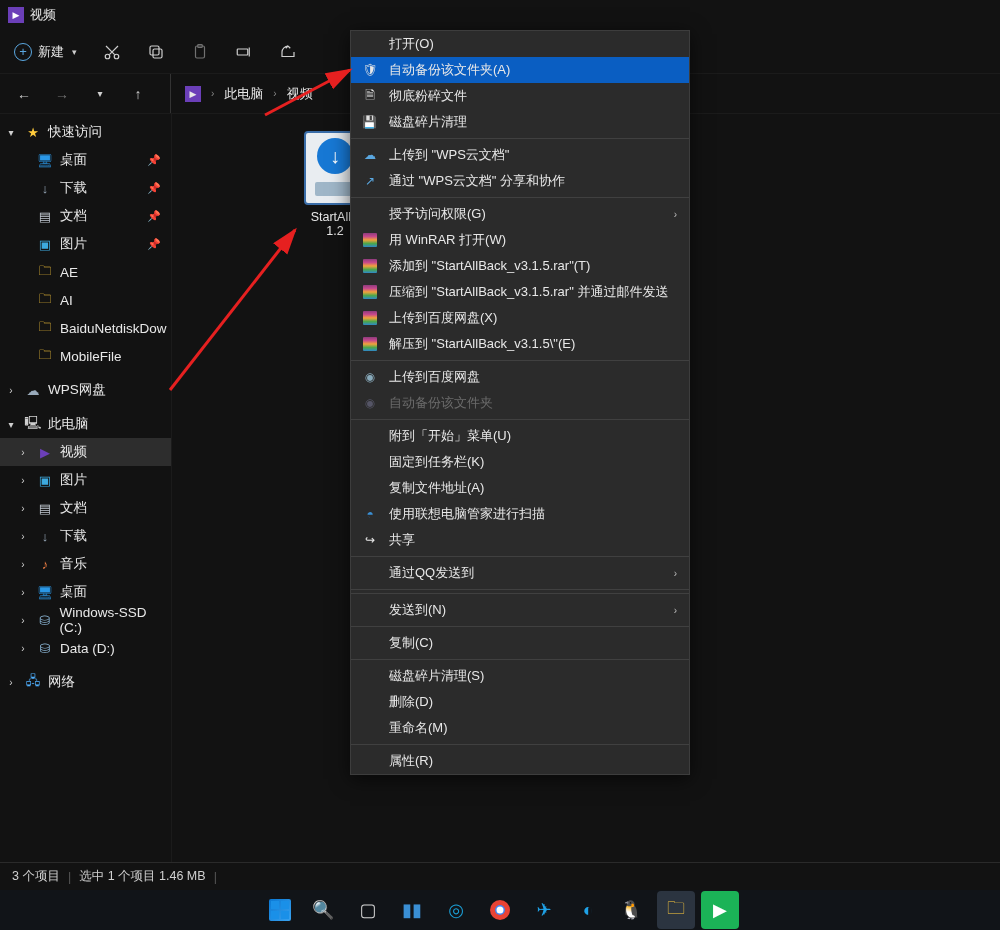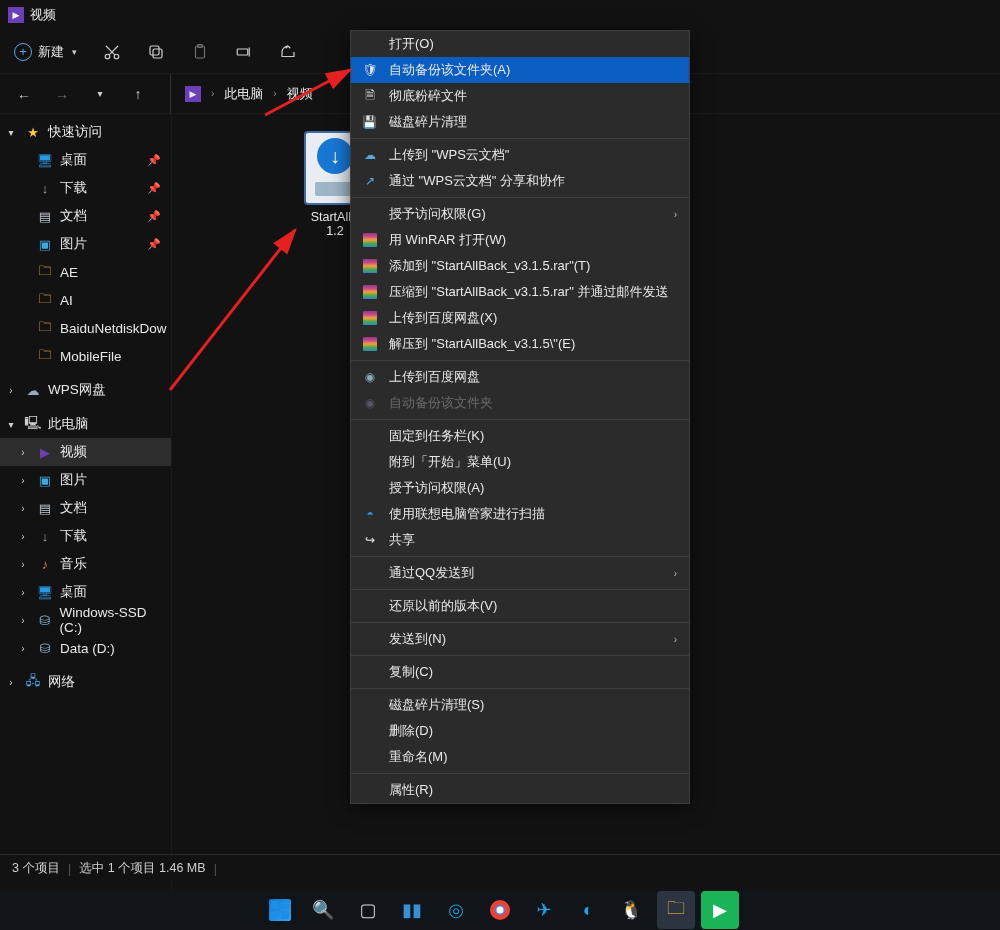--- a/index.html
+++ b/index.html
@@ -331,49 +331,45 @@
       <span class="micon" style="color:#8ab">◉</span>
       <span>上传到百度网盘</span>
     </div>
   <div class="menu-item disabled">
       <span class="micon" style="color:#556">◉</span>
       <span>自动备份该文件夹</span>
     </div>
   <div class="menu-sep"></div>
   <div class="menu-item">
       <span class="micon"></span>
+      <span>附到「开始」菜单(U)</span>
+    </div>
+  <div class="menu-item">
+      <span class="micon"></span>
       <span>固定到任务栏(K)</span>
     </div>
   <div class="menu-item">
       <span class="micon"></span>
-      <span>附到「开始」菜单(U)</span>
-    </div>
-  <div class="menu-item">
-      <span class="micon"></span>
-      <span>授予访问权限(A)</span>
+      <span>复制文件地址(A)</span>
     </div>
   <div class="menu-item">
       <span class="micon" style="color:#3a8fd4">◓</span>
       <span>使用联想电脑管家进行扫描</span>
     </div>
   <div class="menu-item">
       <span class="micon">↪</span>
       <span>共享</span>
     </div>
   <div class="menu-sep"></div>
   <div class="menu-item">
       <span class="micon"></span>
       <span>通过QQ发送到</span>
       <span class="arrow">›</span>
     </div>
   <div class="menu-sep"></div>
-  <div class="menu-item">
-      <span class="micon"></span>
-      <span>还原以前的版本(V)</span>
-    </div>
   <div class="menu-sep"></div>
   <div class="menu-item">
       <span class="micon"></span>
       <span>发送到(N)</span>
       <span class="arrow">›</span>
     </div>
   <div class="menu-sep"></div>
   <div class="menu-item">
       <span class="micon"></span>
       <span>复制(C)</span>
@@ -401,21 +397,21 @@
 <svg class="arrow-svg" style="left:0; top:0;" width="1000" height="900">
   <defs>
       <marker id="ah" markerWidth="10" markerHeight="10" refX="8" refY="3" orient="auto">
         <path d="M0,0 L0,6 L9,3 z" fill="#e62020"></path>
       </marker>
     </defs>
   <line x1="265" y1="115" x2="350" y2="70" stroke="#e62020" stroke-width="3" marker-end="url(#ah)"></line>
   <line x1="170" y1="390" x2="295" y2="230" stroke="#e62020" stroke-width="3" marker-end="url(#ah)"></line>
 </svg>
 
-<div class="statusbar" style="bottom:48px">
+<div class="statusbar" style="bottom:40px">
   <span>3 个项目</span>
   <span class="divider">|</span>
   <span>选中 1 个项目  1.46 MB</span>
   <span class="divider">|</span>
 </div>
 
 <div class="taskbar-row">
   <div class="task-icon">
       <span class="winicon">
         <span></span>

